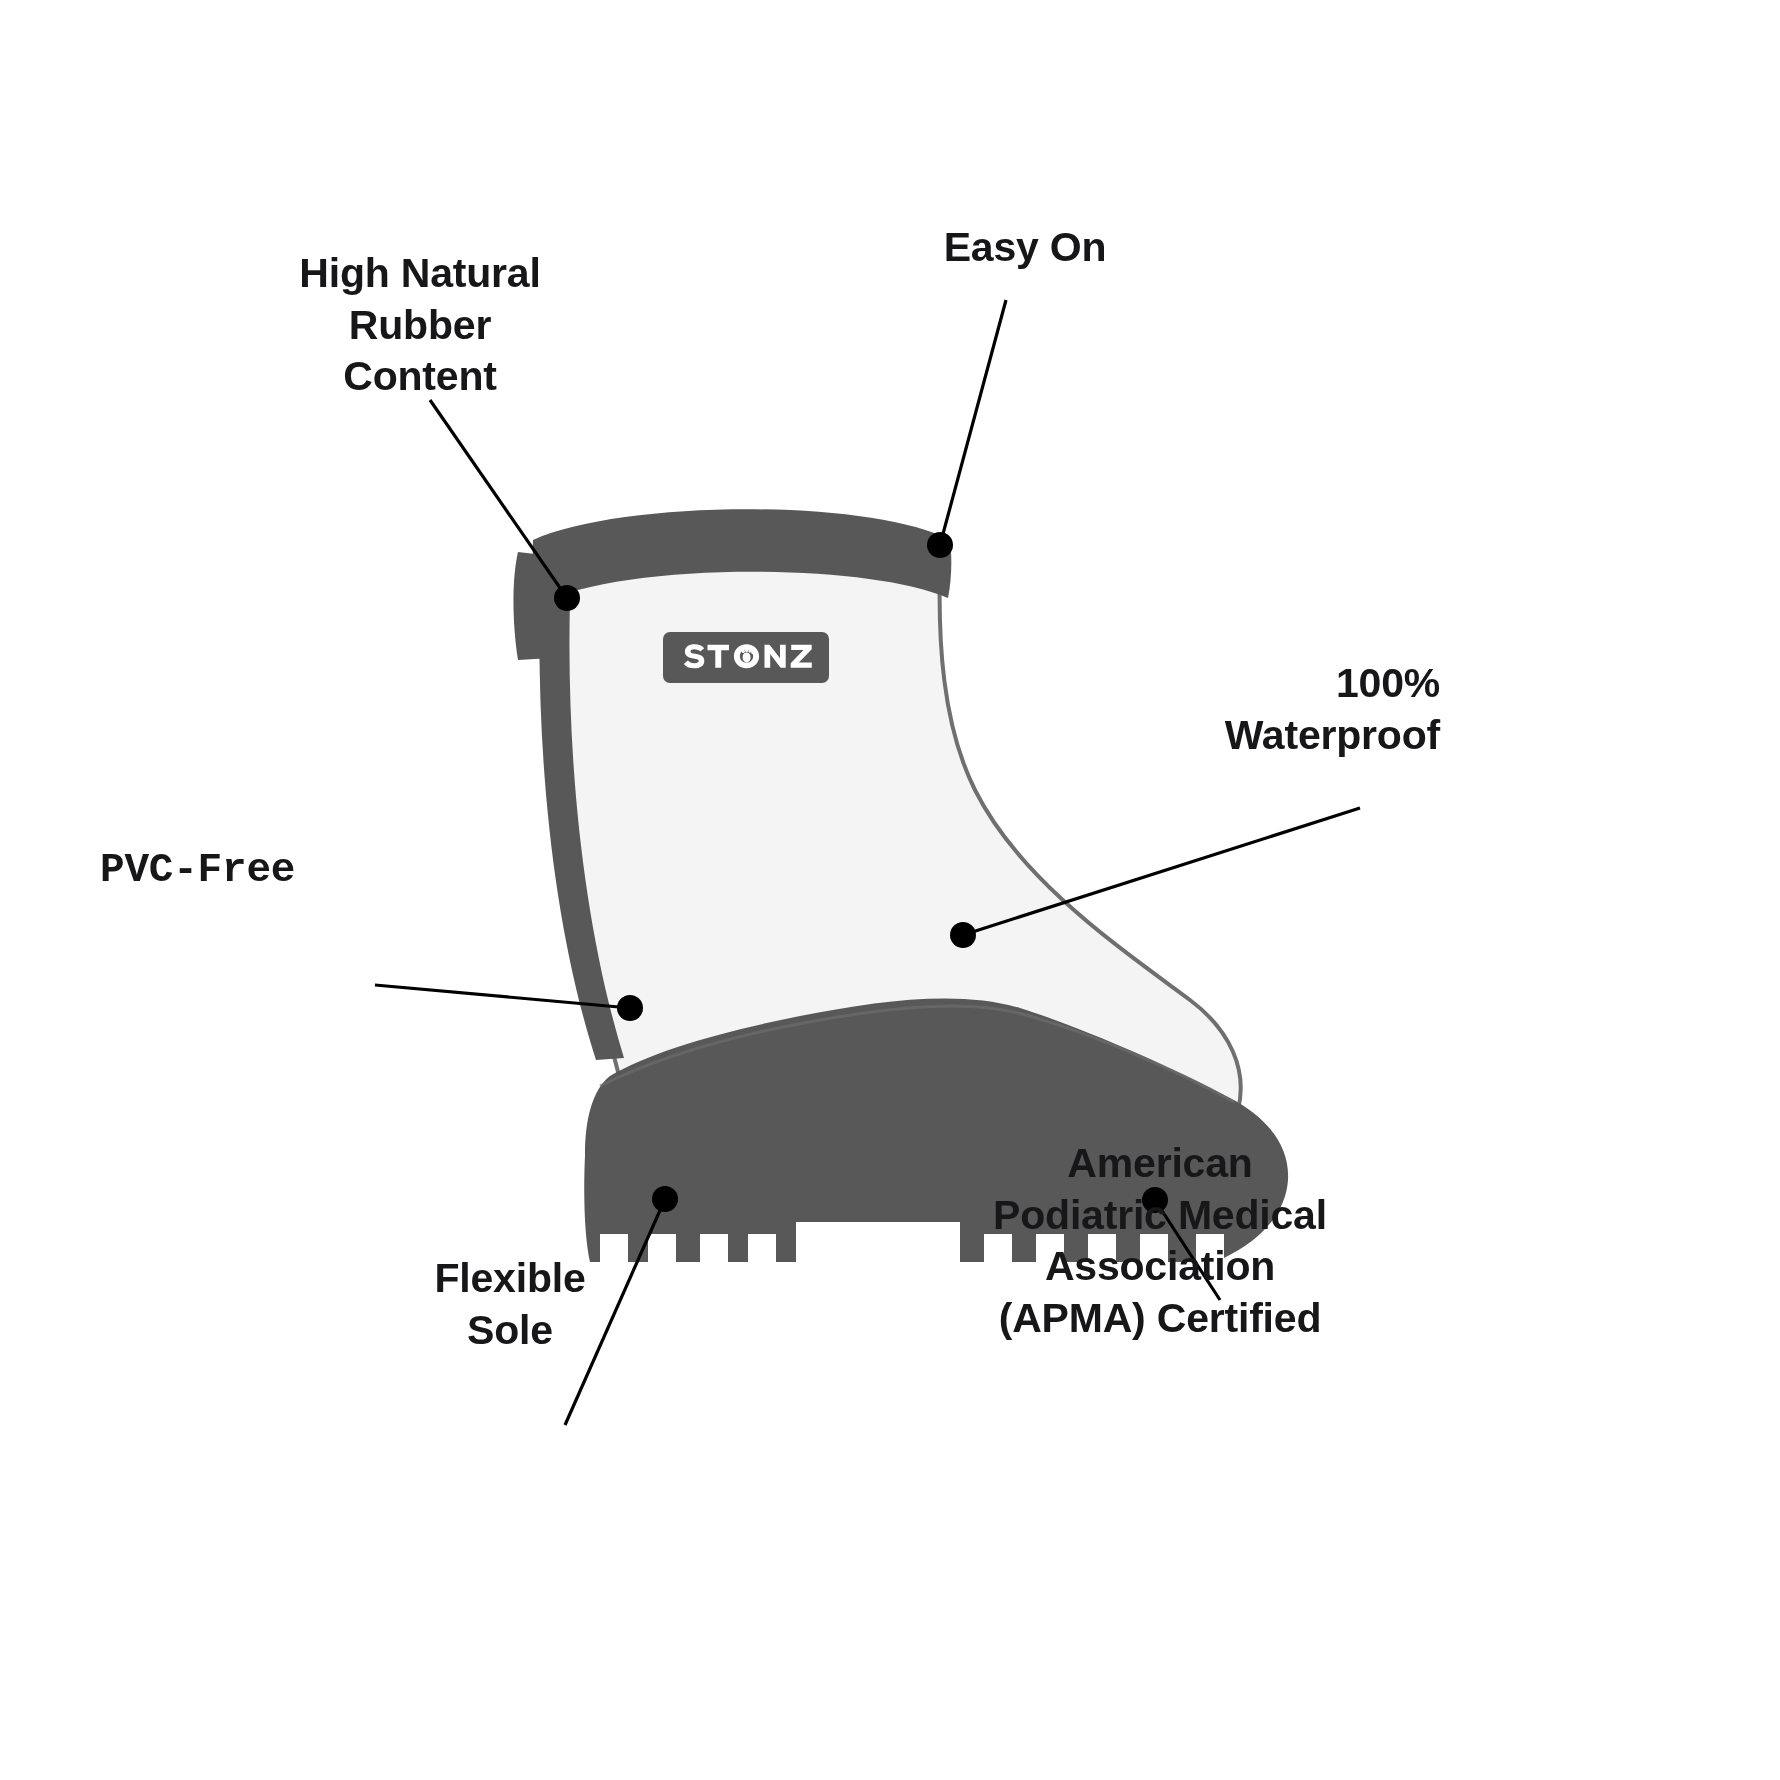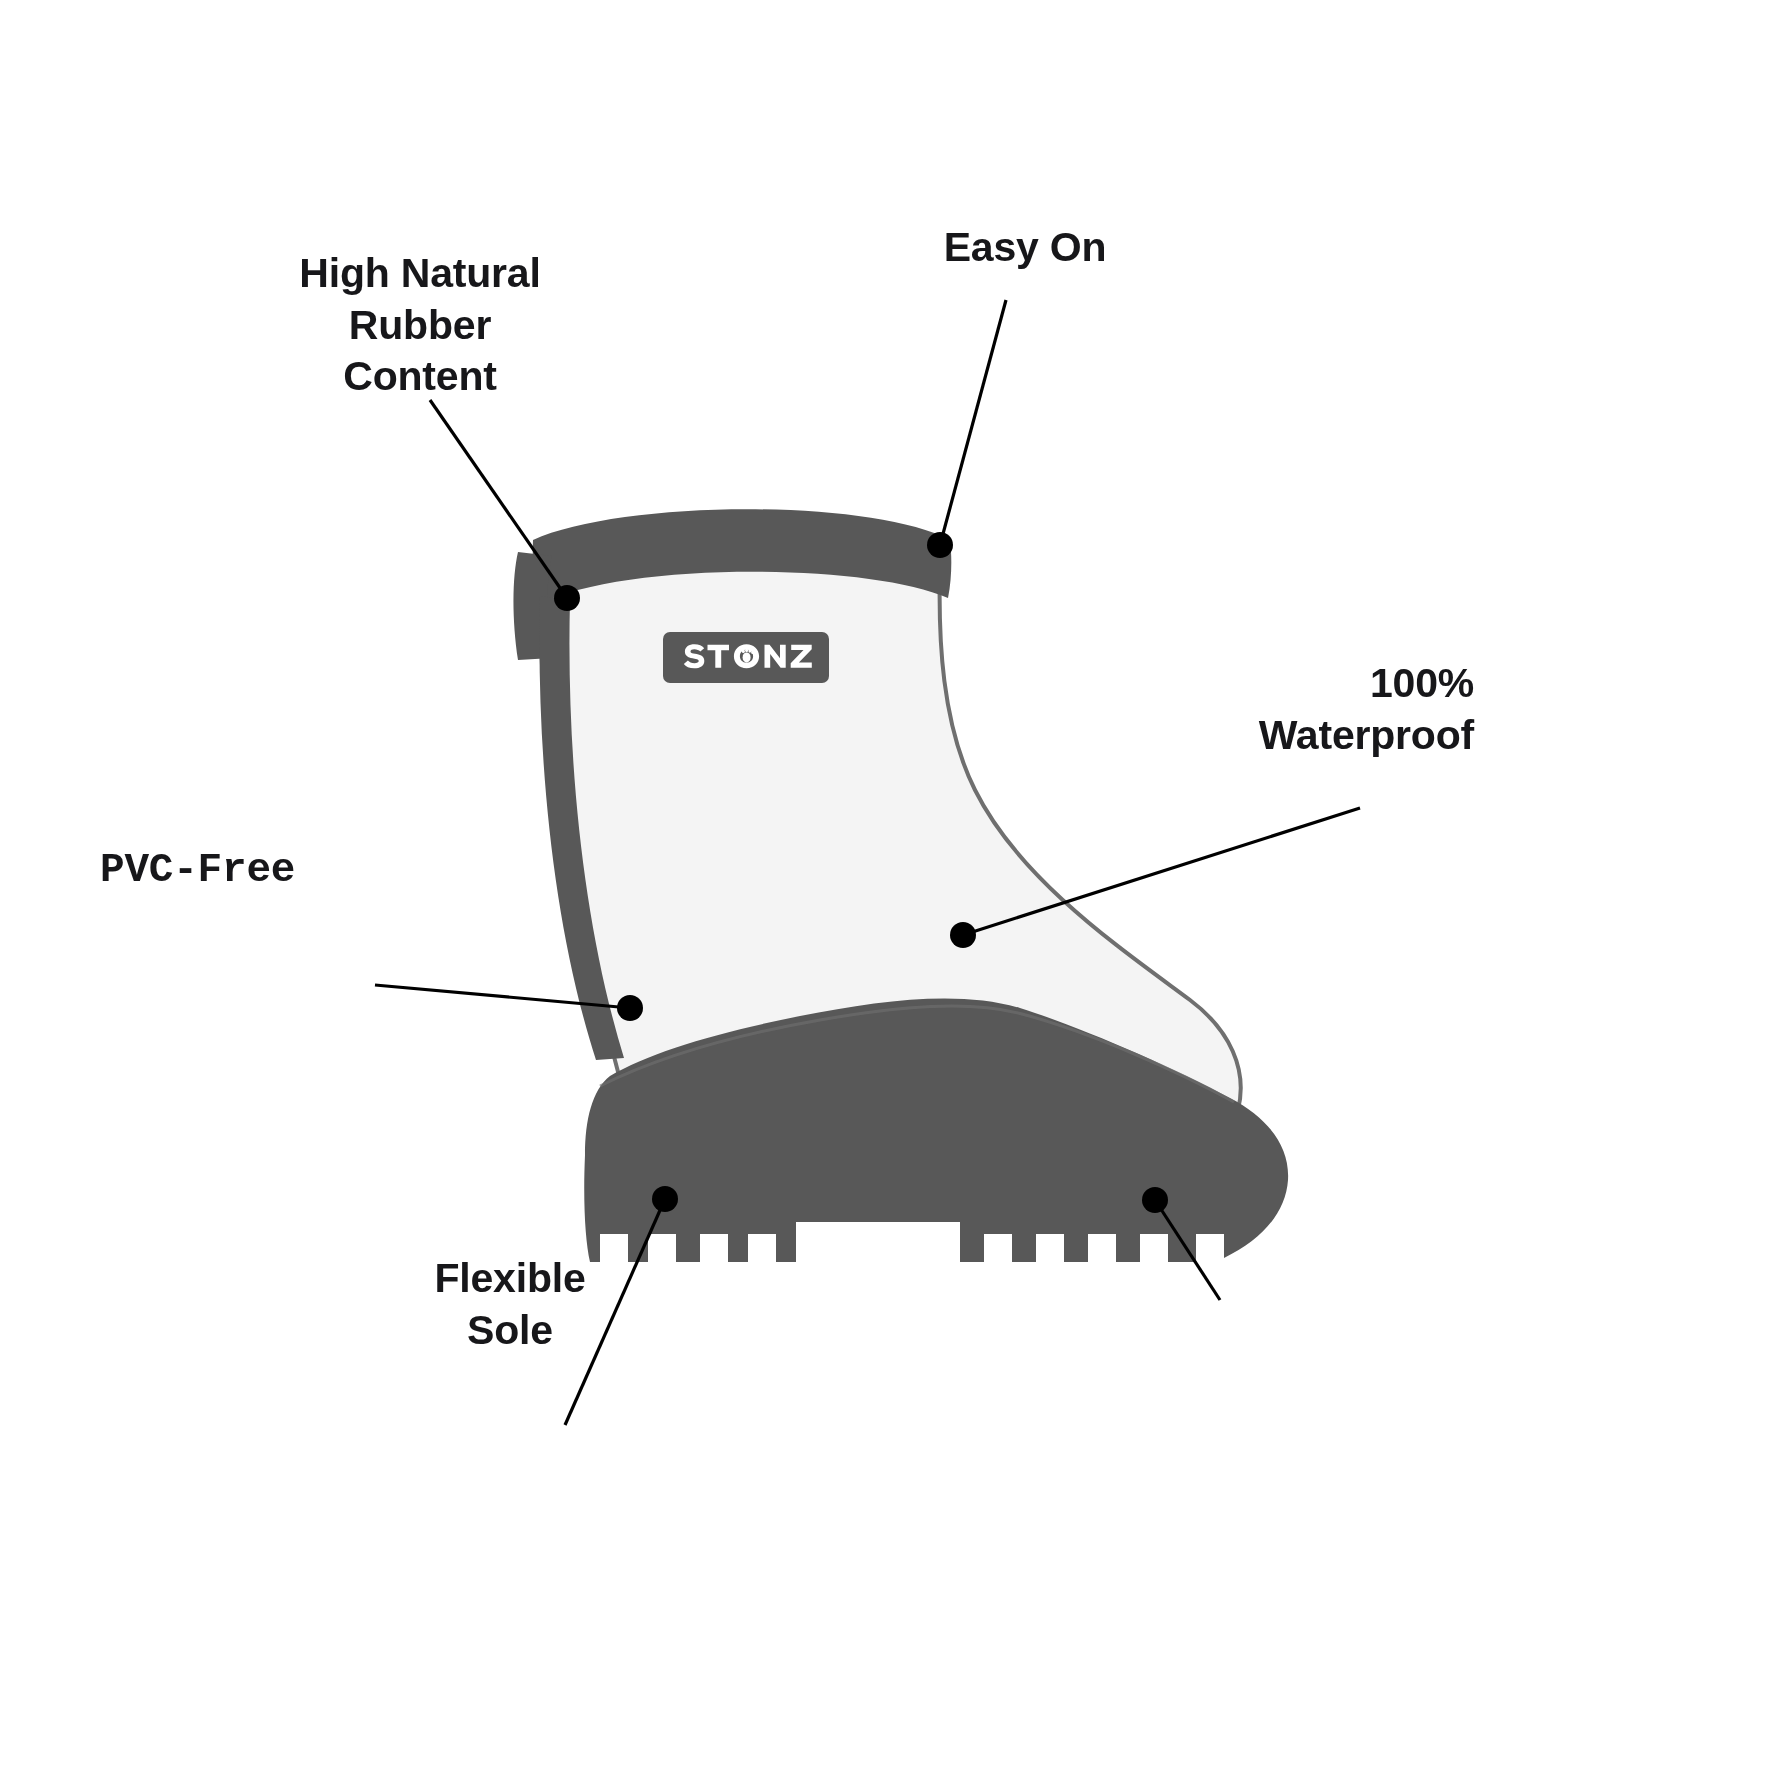--- a/index.html
+++ b/index.html
@@ -35,21 +35,21 @@
     letter-spacing: -0.2px;
     white-space: pre-line;
   }
   .callout.center { text-align: center; }
   .callout.right  { text-align: right; }
   .callout.left   { text-align: left; font-family: Liberation Mono, monospace; }
 
   
   #callout-rubber   { left: 260px;  top: 248px;  width: 320px; }
   #callout-easyon   { left: 880px;  top: 222px;  width: 290px; }
-  #callout-waterproof { left: 1164px; top: 658px; width: 310px; }
+  #callout-waterproof { left: 1130px; top: 658px; width: 310px; }
   #callout-pvcfree  { left: 100px;  top: 845px;  width: 260px; }
   #callout-flexible { left: 390px;  top: 1253px; width: 240px; }
   #callout-apma     { left: 980px;  top: 1138px; width: 360px; }
 
   
   #stonz-logo {
     position: absolute;
     left: 663px;
     top: 632px;
     width: 166px;
@@ -167,14 +167,18 @@
 Content</div>
 
   <div id="callout-waterproof" class="callout right">100%
 Waterproof</div>
 
   <div id="callout-pvcfree" class="callout left">PVC-Free</div>
 
   <div id="callout-flexible" class="callout center">Flexible
 Sole</div>
 
+  <div id="callout-apma" class="callout center">American
+Podiatric Medical
+Association
+(APMA) Certified</div>
 
 </div>
 
 </body></html>

